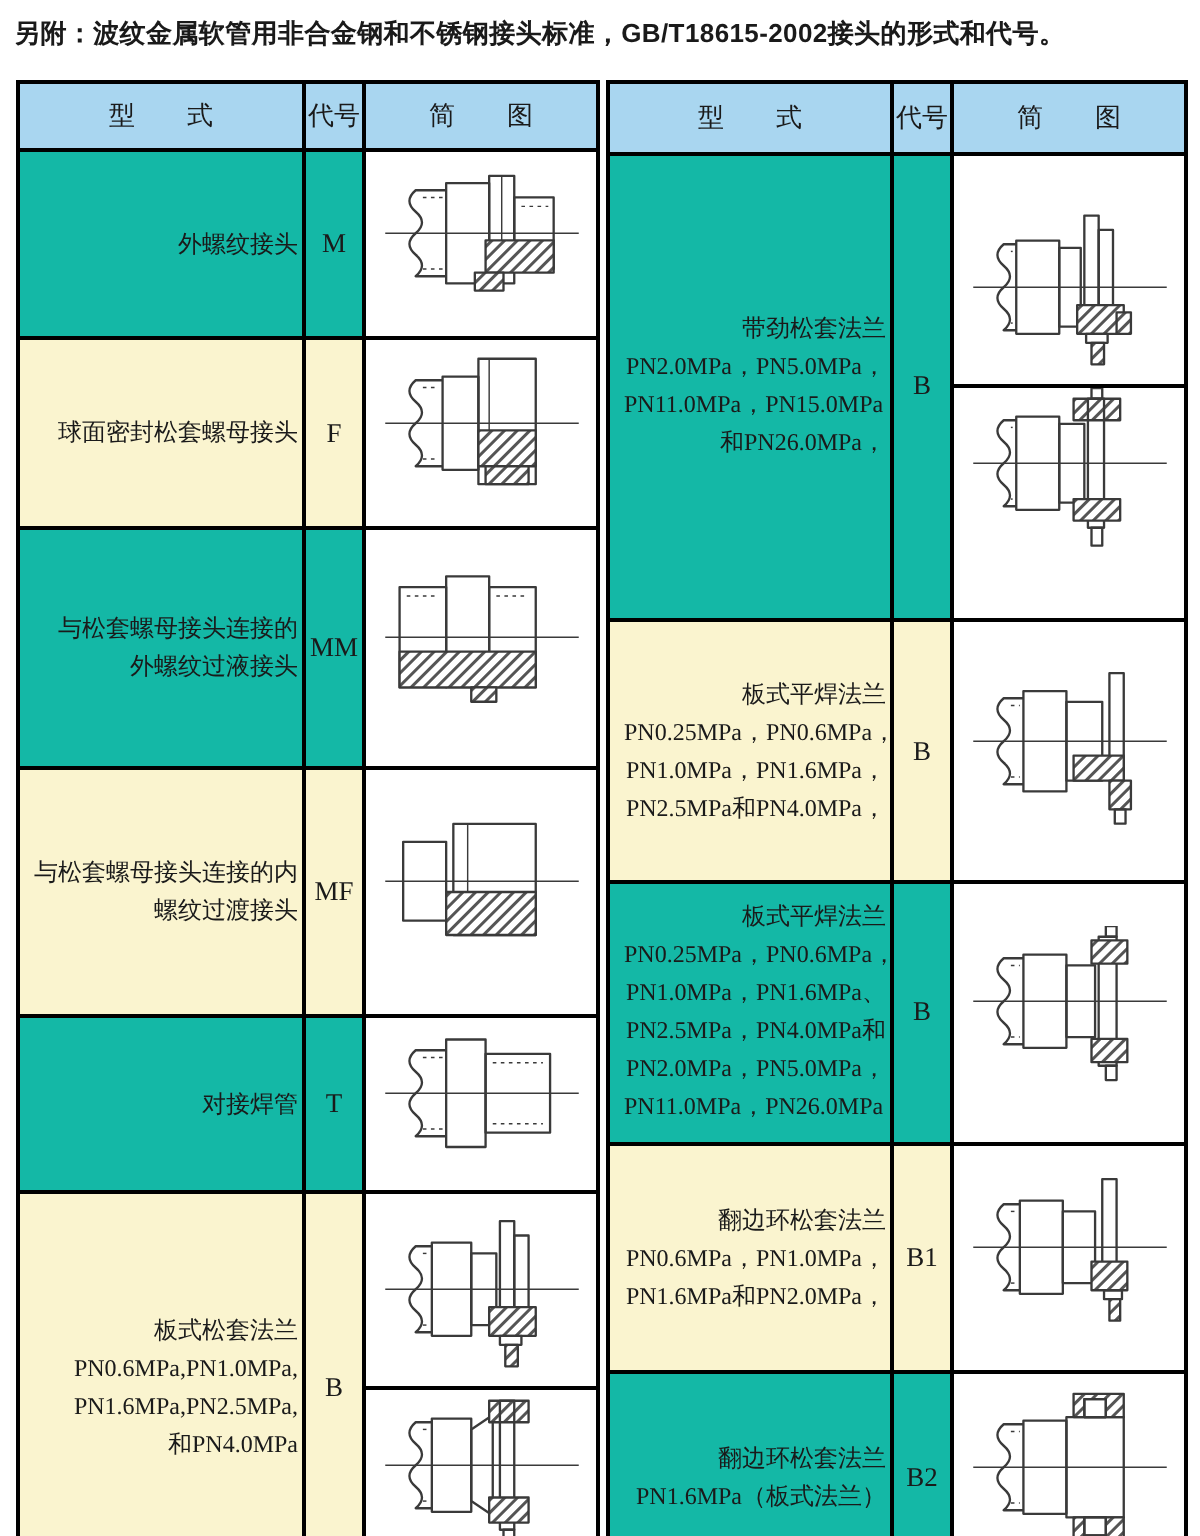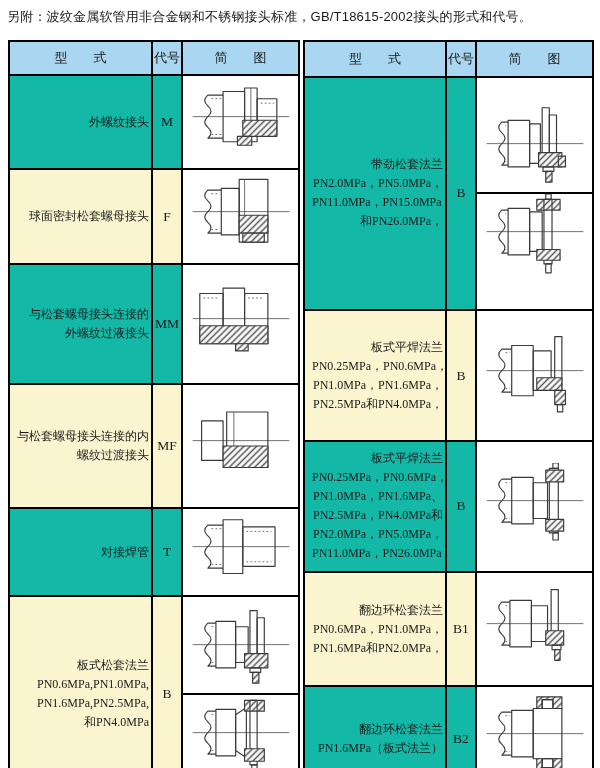--- a/index.html
+++ b/index.html
@@ -2,21 +2,21 @@
 <html><head>
 <meta charset="utf-8">
 <style>
   html,body{margin:0;padding:0;}
   body{
     width:600px;height:768px;position:relative;background:#ffffff;
     font-family:"Liberation Serif", serif;color:#1a1a1a;overflow:hidden;
   }
   .title{
     position:absolute;left:7px;top:8px;width:590px;
-    font-family:"Liberation Sans", sans-serif;font-weight:normal;font-size:13px;
+    font-family:"Liberation Sans", sans-serif;font-weight:bold;font-size:13px;
     letter-spacing:0.2px;white-space:pre;
   }
   .tables{position:absolute;left:8px;top:40px;display:flex;gap:3px;}
   table{border-collapse:collapse;table-layout:fixed;background:#14b8a6;padding-left:20px;}
   td,th{border:2px solid #000;padding:0;vertical-align:middle;overflow:hidden;}
   th{
     background:#A9D6F0;font-weight:normal;font-size:13px;text-align:center;
     font-family:"Liberation Serif", serif;
   }
   td.type{

